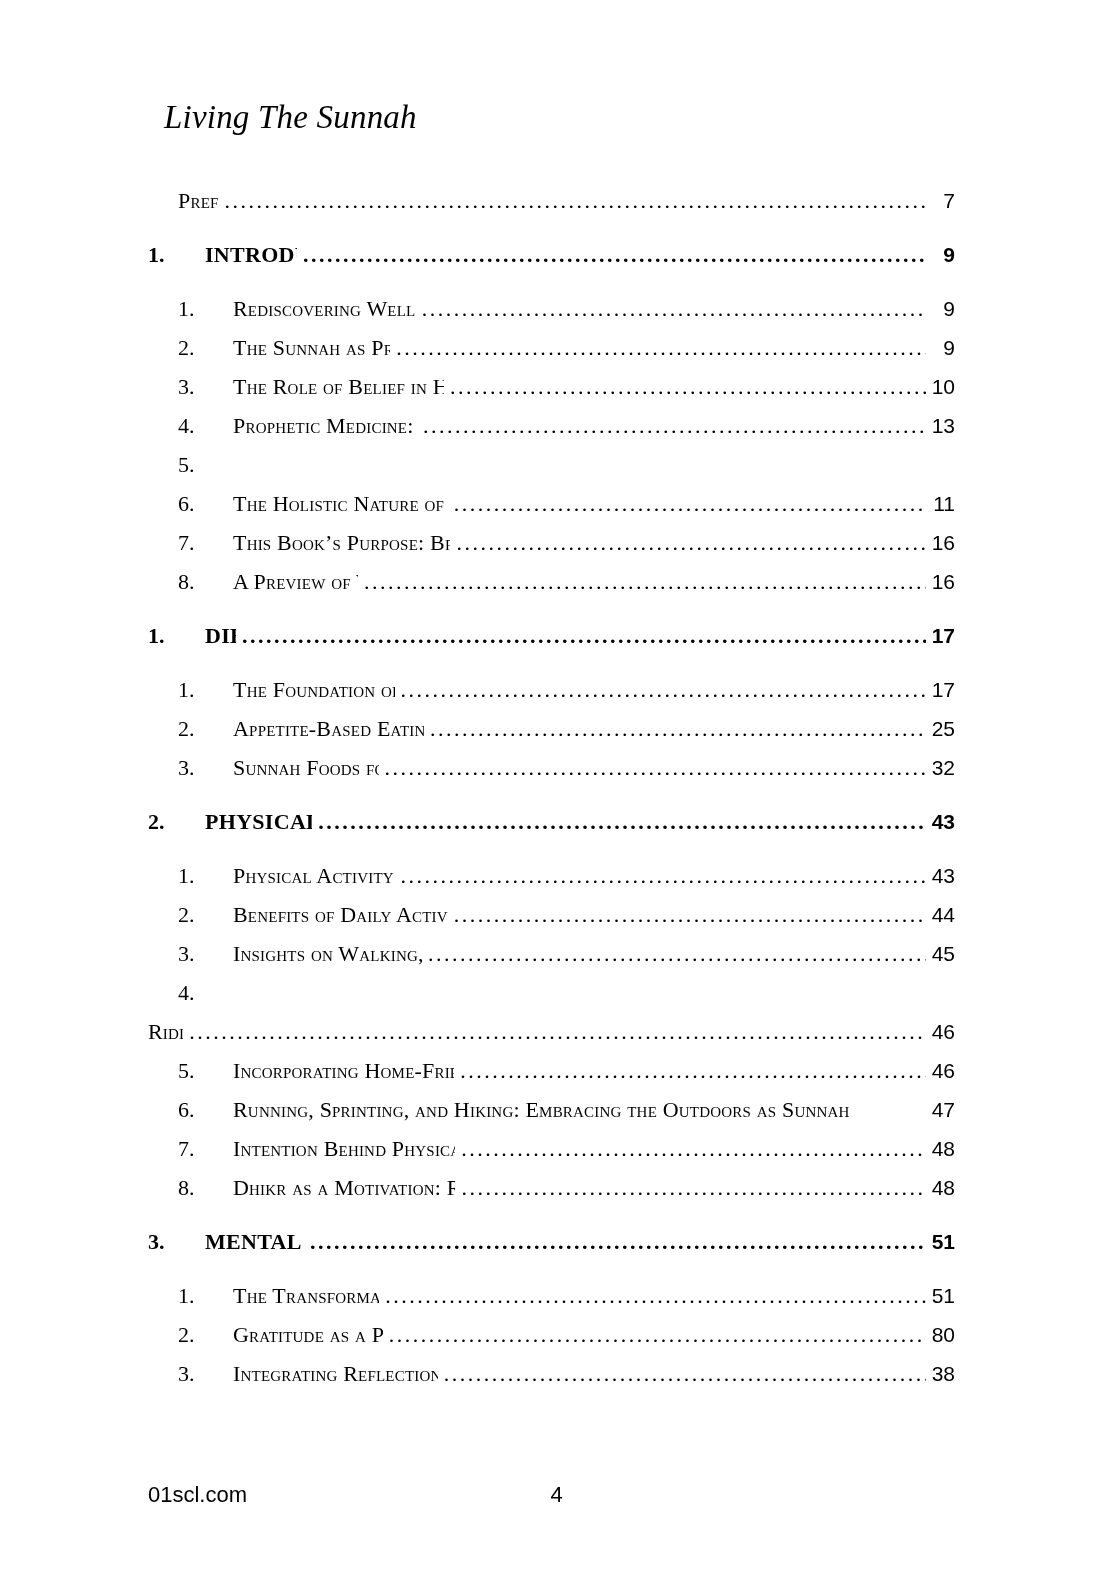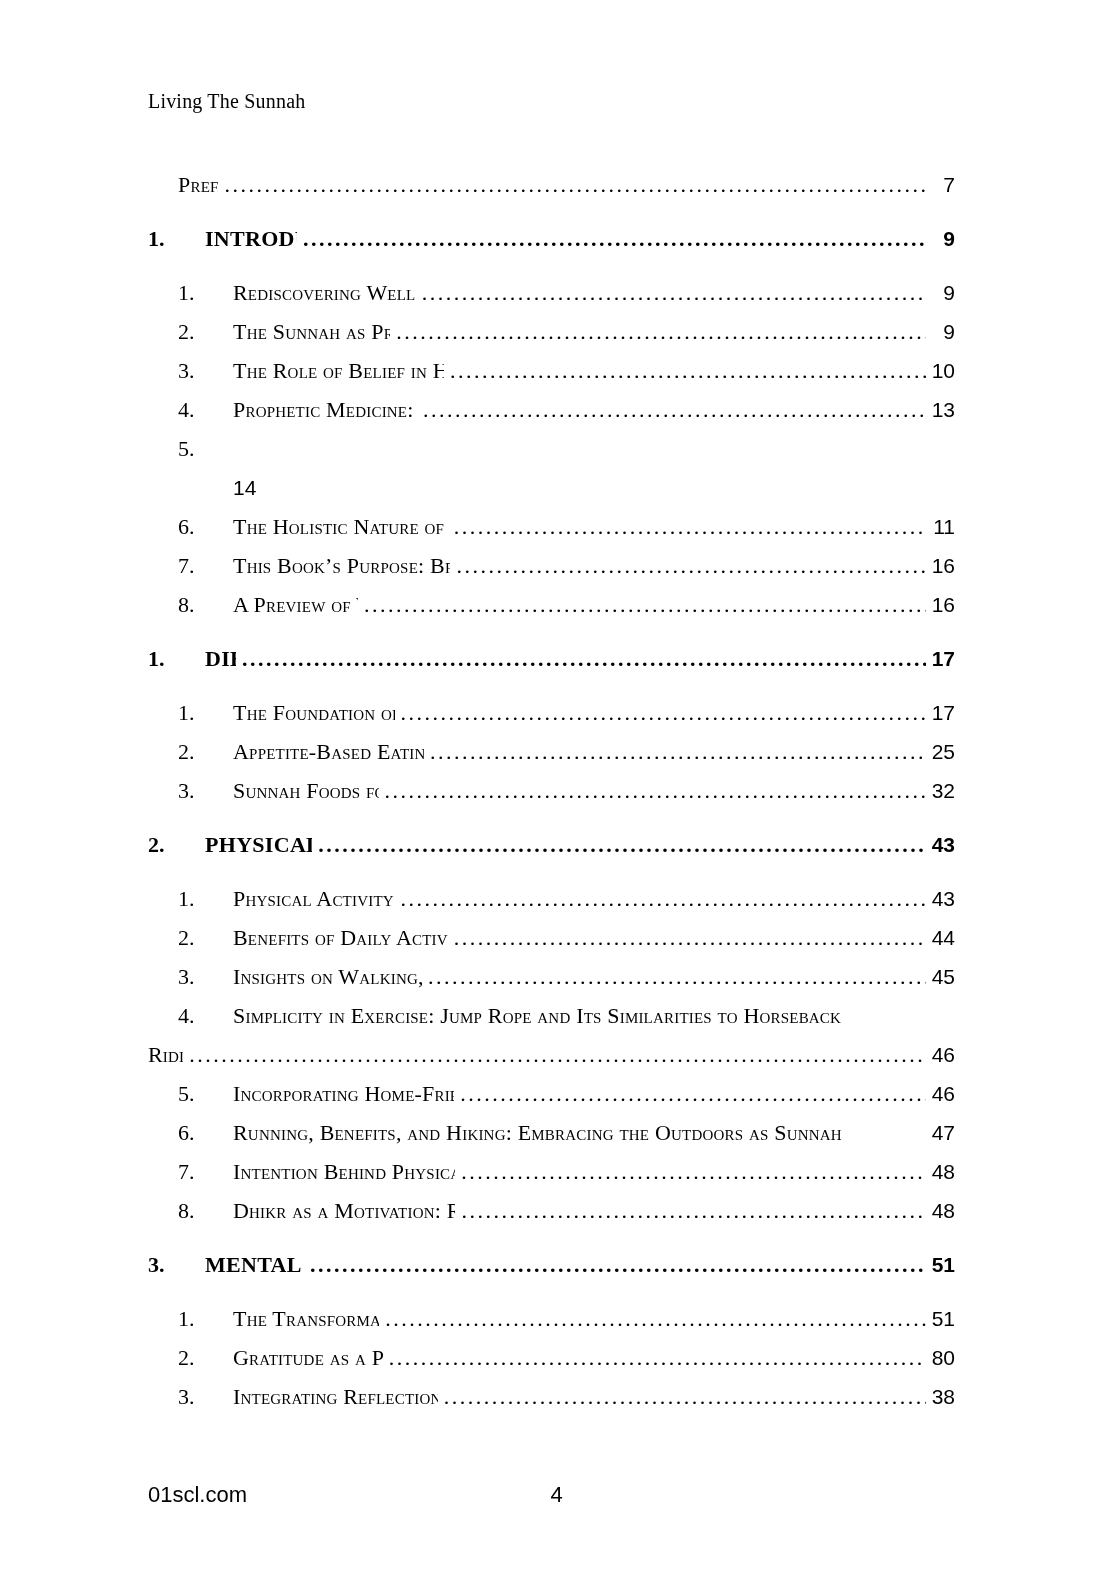--- a/index.html
+++ b/index.html
@@ -5,22 +5,23 @@
   html,body{margin:0;padding:0;}
   body{
     width:1108px;height:1576px;
     background:#ffffff;color:#000000;
     font-family:"Liberation Serif", serif;
     position:relative;overflow:hidden;
   }
   .page-inner{padding:84px 153px 0 148px;}
   .book-title{
     font-family:"Liberation Serif", serif;
-    font-size:20px;font-weight:400;line-height:34px;margin:0;
+    font-size:33px;font-weight:400;line-height:34px;margin:16px;
     letter-spacing:0.2px;
+    font-style:italic;
   }
   .toc{margin-top:47px;}
   .row{
     display:flex;align-items:baseline;
     height:39px;line-height:39px;
   }
   .num{
     flex:0 0 auto;font-size:22px;
   }
   .row.chapter{margin:15px 0;font-weight:bold;}
@@ -106,23 +107,20 @@
     <div class="row sub">
       <span class="num">4.</span>
       <span class="label">Prophetic Medicine: Science Beyond Peer Review</span>
       <span class="leader"></span>
       <span class="pg">13</span>
     </div>
 
     <div class="row sub no-leader">
       <span class="num">5.</span>
     </div>
-    <div class="row pageline">
-      <span class="pg-left">14</span>
-    </div>
 
     <div class="row sub">
       <span class="num">6.</span>
       <span class="label">The Holistic Nature of the Sunnah: Food, Fitness, and Faith</span>
       <span class="leader"></span>
       <span class="pg">11</span>
     </div>
 
     <div class="row sub">
       <span class="num">7.</span>
@@ -189,38 +187,37 @@
 
     <div class="row sub">
       <span class="num">3.</span>
       <span class="label">Insights on Walking, Light Exercise, and Mobility</span>
       <span class="leader"></span>
       <span class="pg">45</span>
     </div>
 
     <div class="row sub no-leader">
       <span class="num">4.</span>
-      <span class="label">Simplicity in Exercise: Jump Rope and Its Similarities to Horseback</span>
     </div>
     <div class="row cont">
       <span class="label">Riding</span>
       <span class="leader"></span>
       <span class="pg">46</span>
     </div>
 
     <div class="row sub">
       <span class="num">5.</span>
       <span class="label">Incorporating Home-Friendly Exercises: Yoga and Calisthenics</span>
       <span class="leader"></span>
       <span class="pg">46</span>
     </div>
 
     <div class="row sub no-leader">
       <span class="num">6.</span>
-      <span class="label">Running, Benefits, and Hiking: Embracing the Outdoors as Sunnah</span>
+      <span class="label">Running, Sprinting, and Hiking: Embracing the Outdoors as Sunnah</span>
       <span class="leader"></span>
       <span class="pg">47</span>
     </div>
 
     <div class="row sub">
       <span class="num">7.</span>
       <span class="label">Intention Behind Physical Strength: Serving a Greater Purpose</span>
       <span class="leader"></span>
       <span class="pg">48</span>
     </div>

